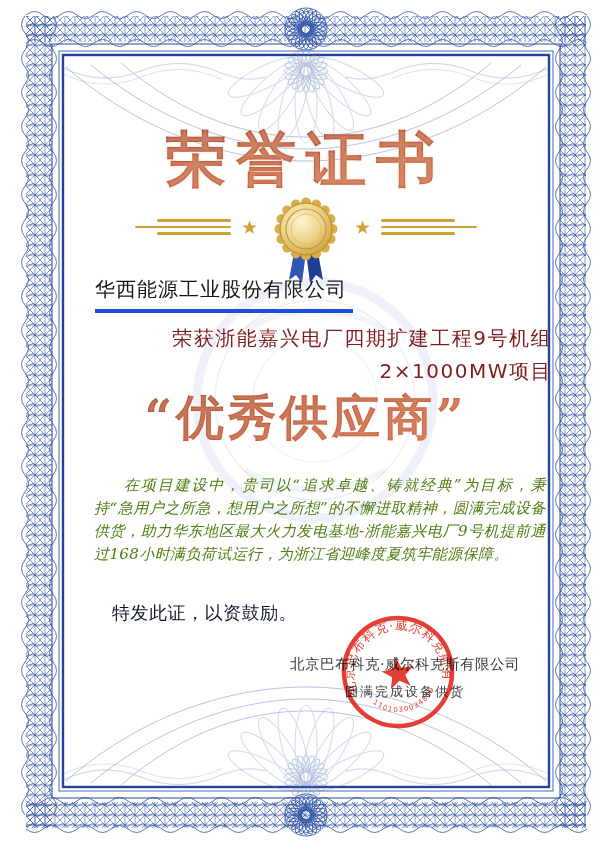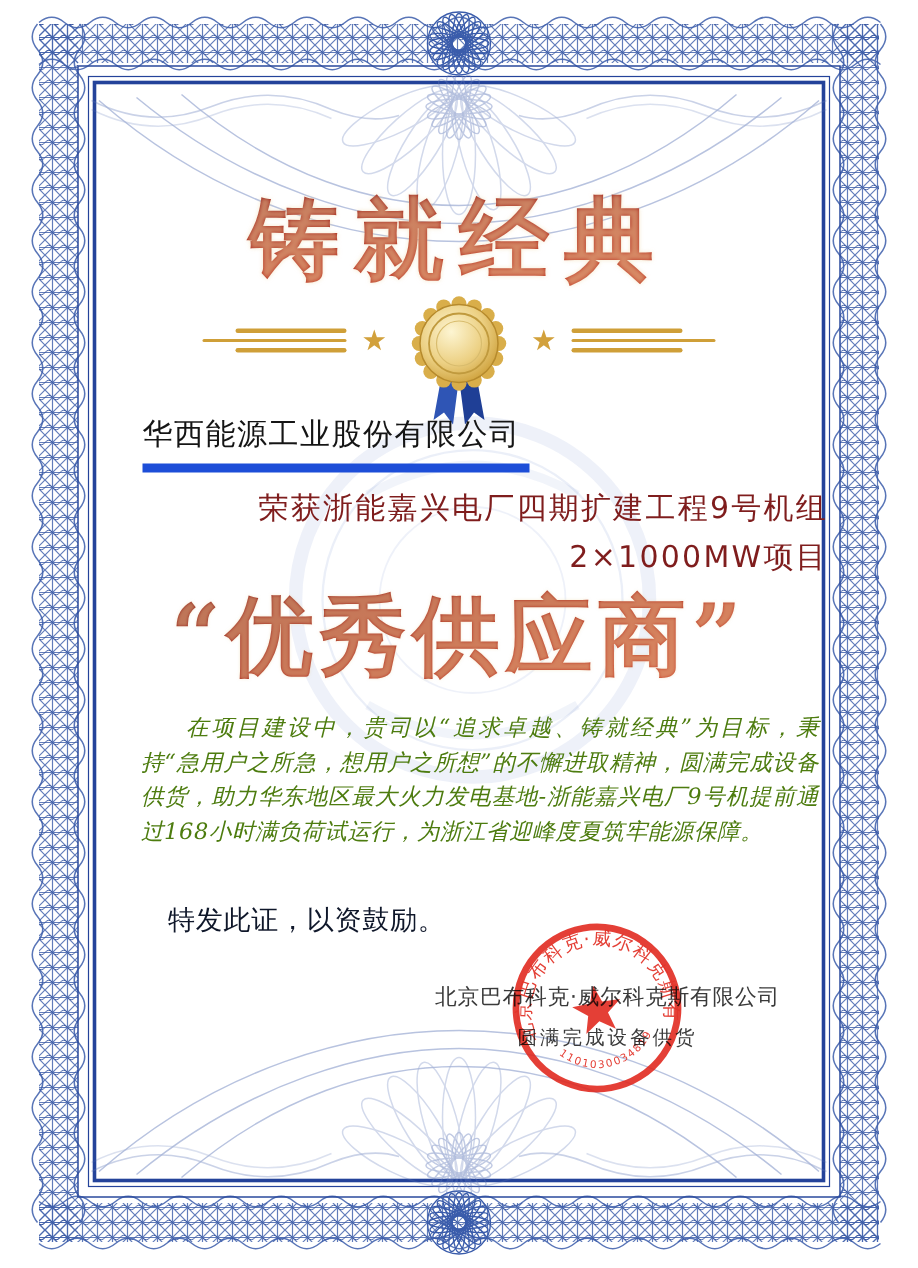--- a/index.html
+++ b/index.html
@@ -19,28 +19,28 @@
     justify-content:center;align-items:center;gap:10px;height:34px;}
   .gold-lines{display:flex;flex-direction:column;gap:4px;width:96px;}
   .gold-lines.left{align-items:flex-end;}
   .gold-lines.right{align-items:flex-start;}
   .gold-lines span{display:block;height:2.5px;border-radius:2px;background:#cf9f38;}
   .gl-mid{width:96px;}
   .gl-s{width:74px;}
   .star-glyph{color:#d2a13c;font-size:19px;line-height:1;font-family:"DejaVu Sans",sans-serif;}
   .medal-svg{transform:translateY(14px);}
   .recipient{position:absolute;top:276px;left:95px;font-family:Liberation Sans, sans-serif;
-    font-size:20px;letter-spacing:1px;color:#151515;border-bottom:6px solid #1d4ed8;
+    font-size:20px;letter-spacing:1px;color:#151515;border-bottom:4px solid #1d4ed8;
     padding:0 6px 6px 0;min-width:244px;}
   .award-block{position:absolute;top:322px;left:92px;width:460px;
     font-family:"DejaVu Sans","Liberation Sans",sans-serif;font-size:20px;
     letter-spacing:1.5px;color:#7f1d1d;line-height:33px;font-weight:500;text-align:right;}
   .award-l1{text-indent:2.6em;}
   .award-title{position:absolute;top:386px;left:0;width:100%;text-align:center;
-    font-size:58px;font-weight:bold;letter-spacing:4px;color:#b01f12;
+    font-size:48px;font-weight:bold;letter-spacing:4px;color:#b01f12;
     background:linear-gradient(160deg,#7e1211 5%,#a81d12 45%,#d8452a 95%);
     -webkit-background-clip:text;background-clip:text;-webkit-text-fill-color:transparent;
     text-shadow:0 0 2px rgba(238,214,160,.5);}
   .body-par{position:absolute;top:459px;left:94px;width:452px;font-size:15px;
     line-height:23px;color:#4d7c0f;text-align:justify;text-indent:2em;
     letter-spacing:0.4px;font-weight:500;font-style:italic;}
   .closing{position:absolute;top:601px;left:94px;font-size:18px;color:#0f172a;
     text-indent:1em;font-weight:500;letter-spacing:0.5px;}
   .issuer-block{position:absolute;top:655px;left:280px;width:250px;text-align:center;
     font-family:"DejaVu Sans","Liberation Sans",sans-serif;color:#3a3a3a;}
@@ -149,21 +149,21 @@
       <circle cx="315" cy="400" r="118" stroke="#7a94cd" stroke-width="9" opacity="0.13"></circle>
       <circle cx="315" cy="400" r="100" stroke="#7a94cd" stroke-width="1.5" opacity="0.15"></circle>
       <circle cx="315" cy="400" r="62" stroke="#7a94cd" stroke-width="1.2" opacity="0.13"></circle>
       <path d="M245,330 Q315,290 385,330" stroke="#7a94cd" stroke-width="6" opacity="0.10"></path>
       <path d="M245,470 Q315,510 385,470" stroke="#7a94cd" stroke-width="6" opacity="0.10"></path>
     </g>
   </svg>
 
   <div id="content">
 
-    <div class="cert-title">铸就经典</div>
+    <div class="cert-title">荣誉证书</div>
 
     <div class="medal-row">
       <div class="gold-lines left">
         <span class="gl-s"></span>
           <span class="gl-mid"></span>
           <span class="gl-s"></span>
       </div>
       <span class="star-glyph">★</span>
       <svg class="medal-svg" width="76" height="92" viewBox="0 0 76 92">
         <polygon points="27,52 38,57 34,88 28,80 21,85" fill="#2f55b5"></polygon>

